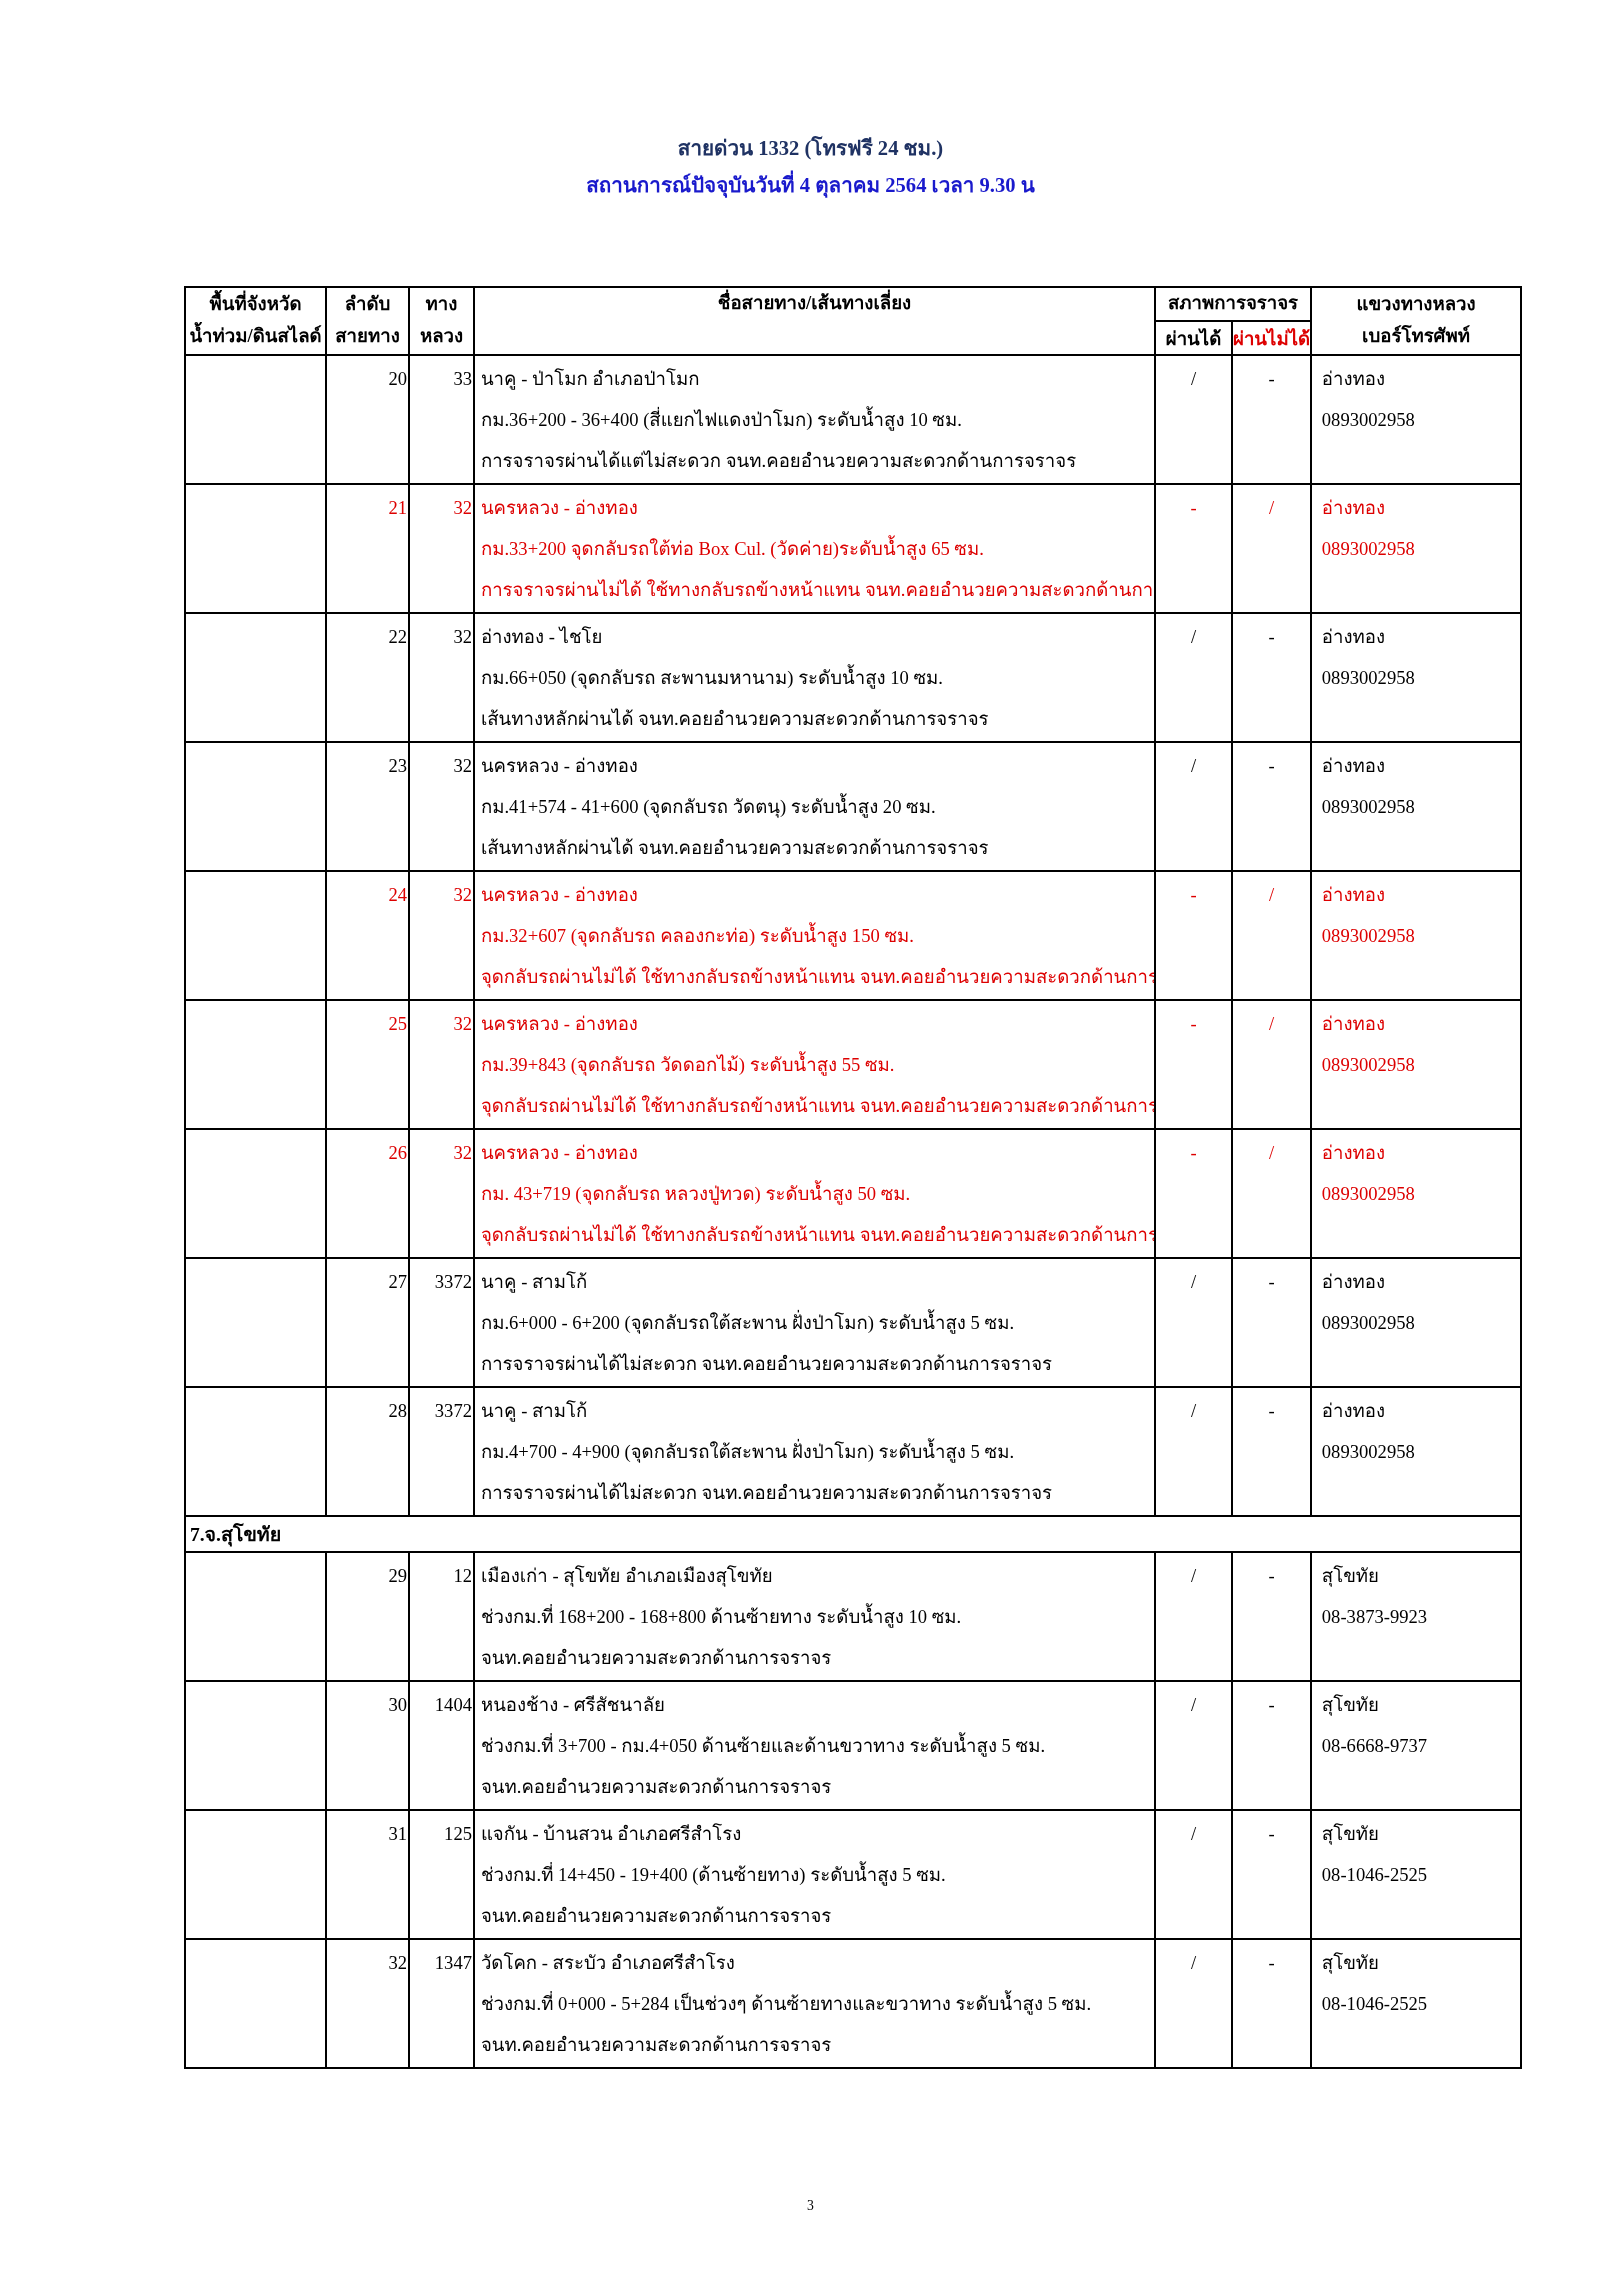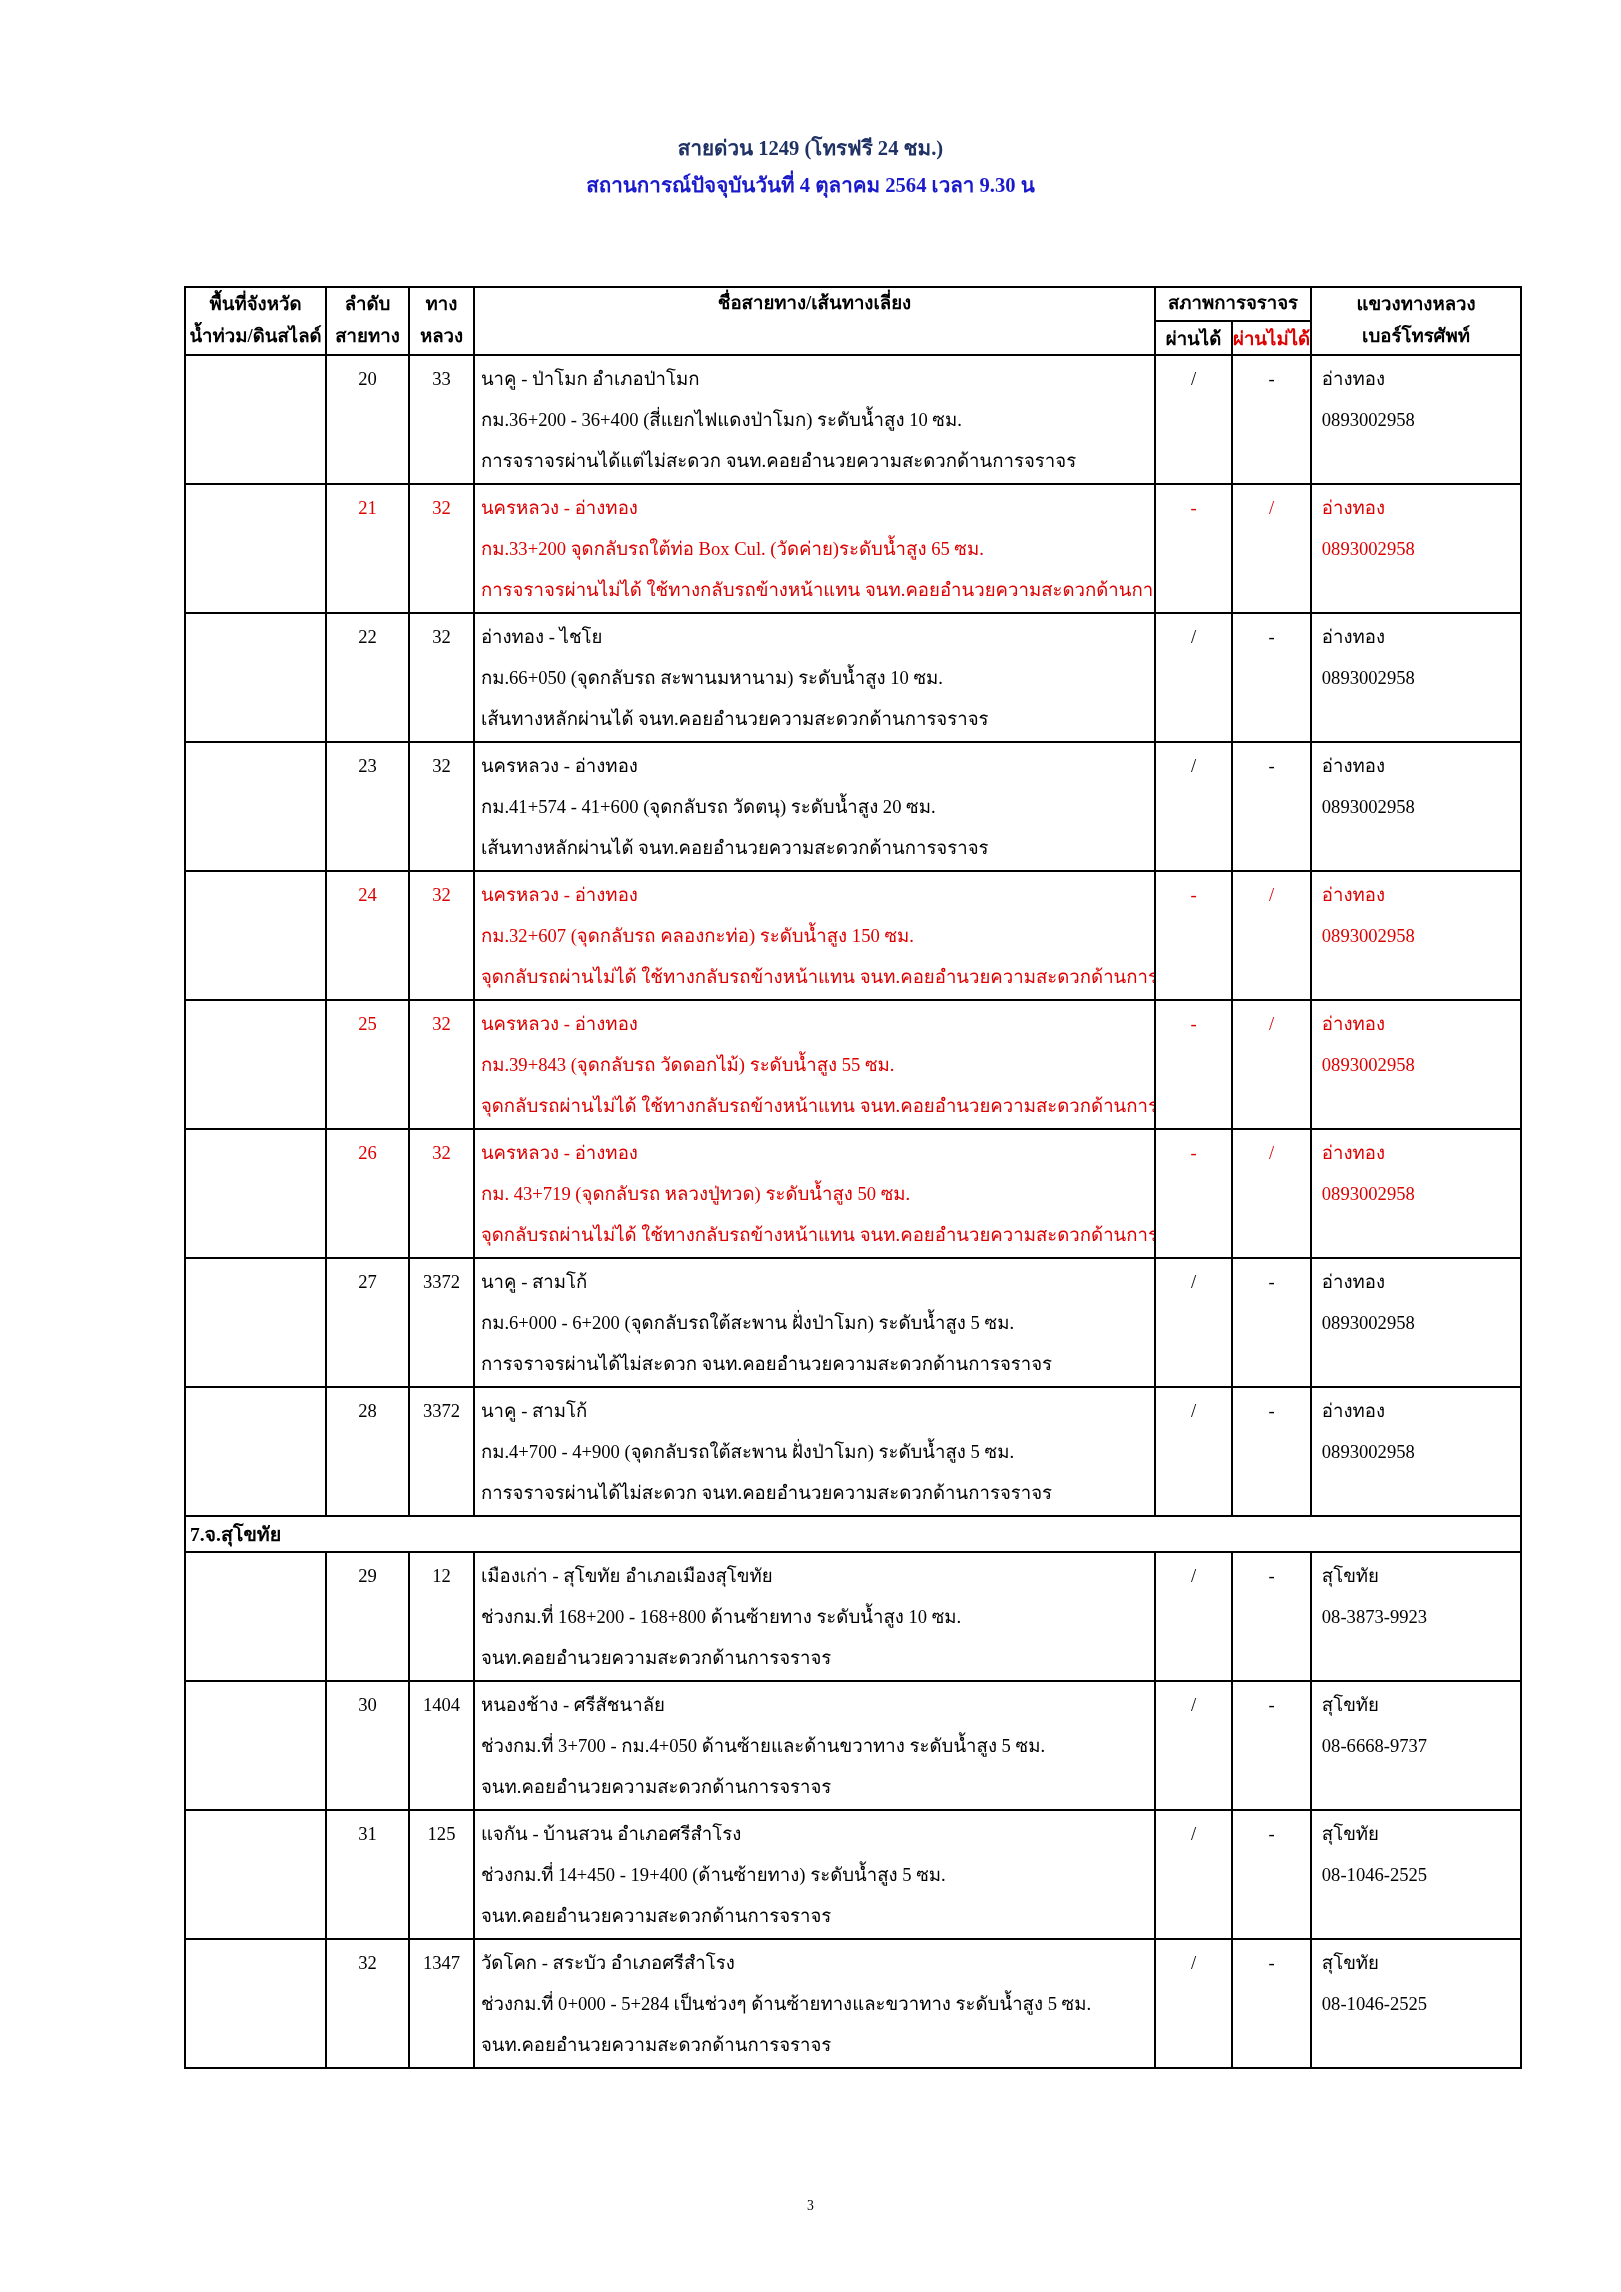--- a/index.html
+++ b/index.html
@@ -36,21 +36,21 @@
   thead th { font-weight: bold; font-size: 18.6px; padding: 0; }
   .hdr2 div { line-height: 32px; }
   th.h-name { vertical-align: middle; }
   th.h-traffic { height: 32px; vertical-align: middle; }
   tr.hdr-sub th { height: 32px; vertical-align: middle; }
   th.h-nopass div { color: #dd0000; }
   
   tbody td { font-size: 18.6px; }
   tbody tr.data { height: 127px; }
   tbody tr.data.short { height: 120px; margin-left: 6px; }
-  td.c-no, td.c-rt { text-align: center; line-height: 41px; padding-top: 2px; }
+  td.c-no, td.c-rt { text-align: right; line-height: 41px; padding-top: 2px; }
   td.c-name { padding: 2px 5.9px; }
   td.c-name div { line-height: 41px; }
   td.c-mark { text-align: center; line-height: 41px; padding-top: 2px; }
   td.c-dist { padding: 2px 9.8px; }
   td.c-dist div { line-height: 41px; }
   tr.red td, tr.red td div { color: #dd0000; }
   tr.section-row { height: 27px; }
   tr.section-row td {
     font-weight: bold; font-size: 19.6px;
     vertical-align: middle; padding-left: 3.9px;
@@ -58,21 +58,21 @@
   
   .pageno {
     position: absolute; top: 2198px; left: 0; width: 100%;
     text-align: center; font-size: 13.7px;
   }
 </style>
 </head>
 <body>
 
 <div class="titles">
-  <div class="tline">สายด่วน 1249 (โทรฟรี 24 ชม.)</div>
+  <div class="tline">สายด่วน 1332 (โทรฟรี 24 ชม.)</div>
   <div class="tline status">สถานการณ์ปัจจุบันวันที่ 4 ตุลาคม 2564  เวลา 9.30 น</div>
 </div>
 
 <table class="report">
   <colgroup>
     <col style="width:141px">
       <col style="width:83px">
       <col style="width:65px">
     <col style="width:681px">
       <col style="width:77px">

